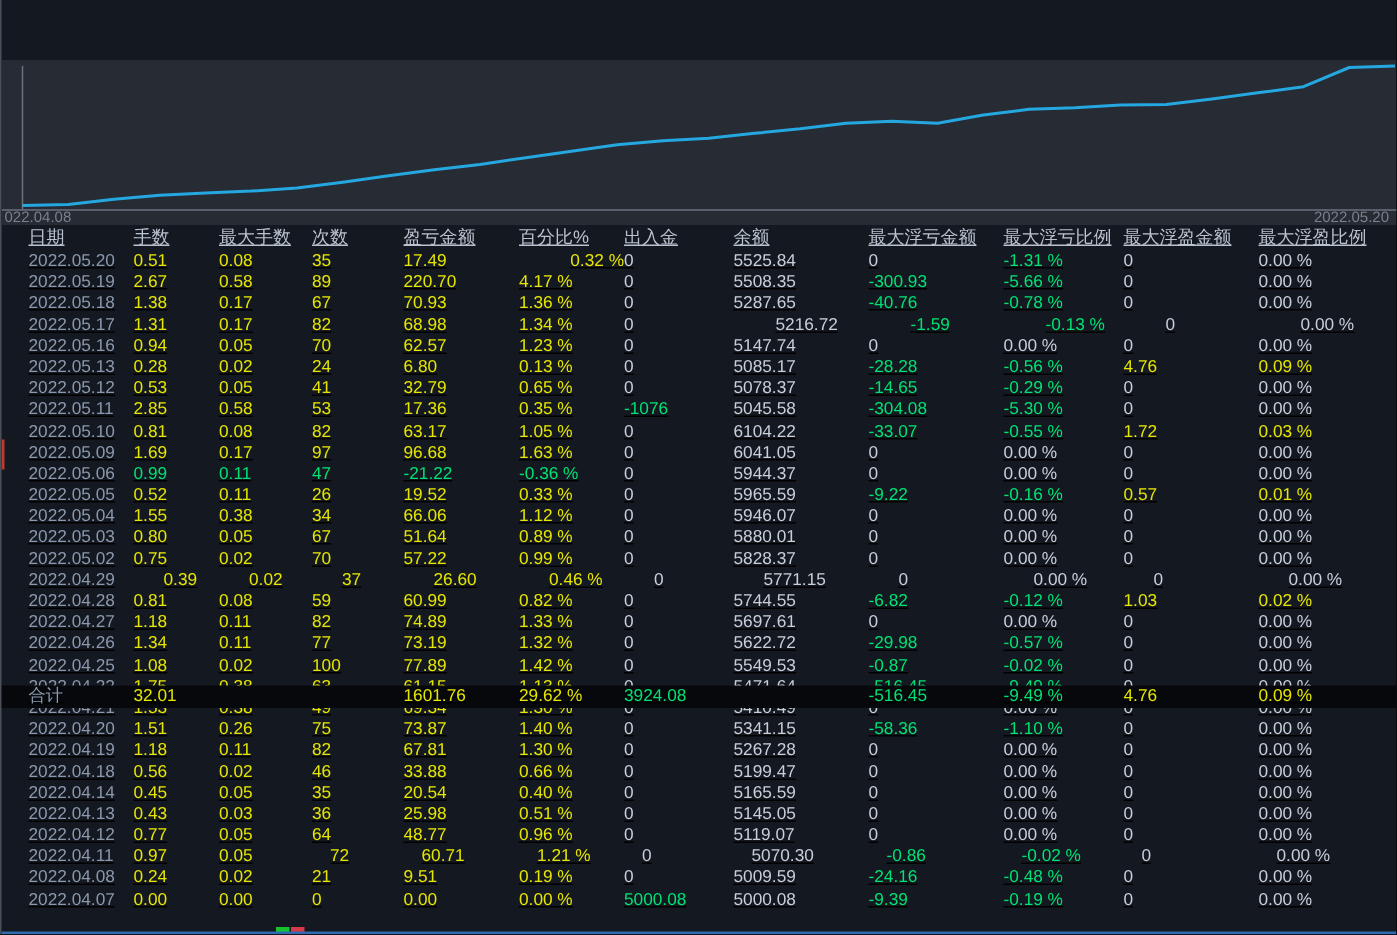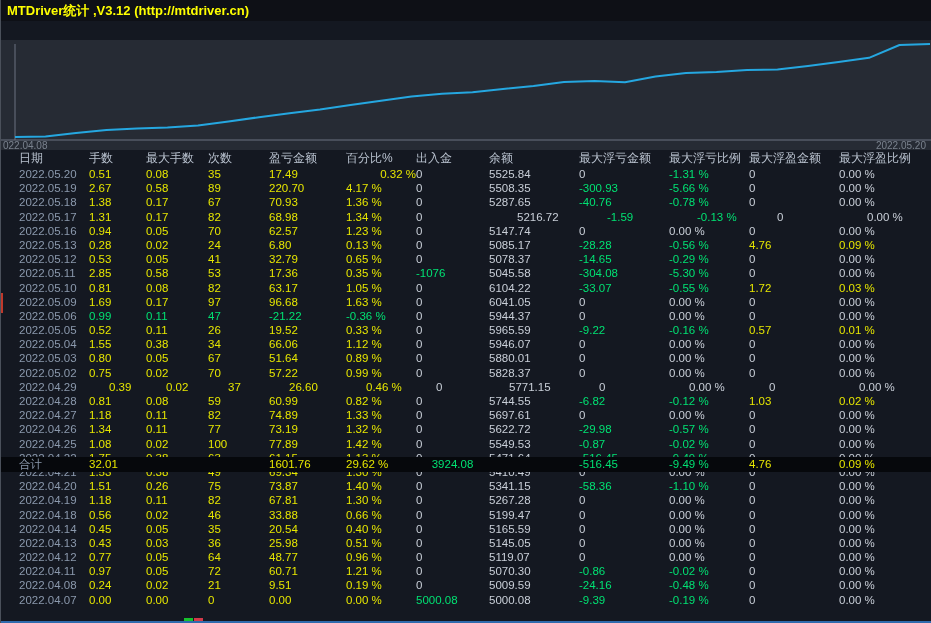--- a/index.html
+++ b/index.html
@@ -21,21 +21,21 @@
   .menu-item.selected{border:1px solid #8a94a4;background:#262c3a;color:#c7d0dd;padding:0 2px;line-height:15px;}
   .menu-item.path{margin-left:58px;}
   .chart{
     position:absolute;left:0;top:40px;width:931px;height:110px;background:#262b34;
   }
   .chart svg{position:absolute;left:0;top:0;}
   .axis-label{position:absolute;font-size:10px;color:#7a828e;bottom:-1px;}
   .axis-label.left{left:2px;}
   .axis-label.right{right:6px;}
   .table{position:absolute;left:0;top:150px;width:931px;}
-  .trow{display:flex;height:14.19px;line-height:14.19px;font-size:11.5px;white-space:nowrap;}
+  .trow{display:flex;height:14.19px;line-height:14.19px;font-size:11.5px;white-space:nowrap;text-decoration:underline;}
   .thead{height:17px;line-height:17px;color:#b9c2cf;font-size:12px;}
   .cell{overflow:visible;flex:none;box-sizing:border-box;}
   .cell.date{padding-left:18px;}
   .c-date{color:#8b99ad;}
   .c-yellow{color:#e6e600;}
   .c-green{color:#00e273;}
   .c-light{color:#c9cfd8;}
   .total-row{position:absolute;left:0;top:457px;width:931px;height:15px;line-height:15px;background:#06080c;}
   .total-row .trow{height:15px;line-height:15px;}
   .watermark{
@@ -46,23 +46,20 @@
   .ind{position:absolute;bottom:1px;width:9px;height:4px;}
   .ind.green{left:183px;background:#17c22d;}
   .ind.red{left:193px;background:#d43a4a;}
   .left-tick{position:absolute;left:0;top:293px;width:2px;height:20px;background:#c0392b;}
 </style>
 </head>
 <body>
 
 <div class="window">
 
-  <div class="titlebar">
-    <span>MTDriver统计 ,V3.12 (http://mtdriver.cn)</span>
-  </div>
 
 
   <div class="chart">
     <svg id="chart-svg" width="931" height="110" viewBox="0 0 931 110">
       <line x1="14" y1="4" x2="14" y2="100" stroke="#6a7280" stroke-width="1"></line>
       <line x1="0" y1="100" x2="931" y2="100" stroke="#6a7280" stroke-width="1"></line>
       <polyline id="equity-line" fill="none" stroke-width="2" stroke-linejoin="round" points="14.0,97.0 44.5,96.4 75.0,92.9 105.5,90.1 136.0,88.6 166.5,87.4 197.0,85.4 227.5,81.5 258.0,77.2 288.5,73.2 319.0,69.6 349.5,65.1 380.0,60.8 410.5,56.5 441.0,53.8 471.5,52.2 502.0,48.9 532.5,45.9 563.0,42.1 593.5,40.9 624.0,42.2 654.5,36.6 685.0,32.9 715.5,31.9 746.0,30.0 776.5,29.6 807.0,26.0 837.5,21.9 868.0,17.8 898.5,5.0 929.0,4.0" stroke="#25a7e0"></polyline>
     </svg>
     <span class="axis-label left">022.04.08</span>
     <span class="axis-label right">2022.05.20</span>
@@ -473,21 +470,21 @@
           <span class="cell c-light" style="width: 90px;">5119.07</span>
           <span class="cell c-light" style="width: 90px;">0</span>
           <span class="cell c-light" style="width: 80px;">0.00 %</span>
           <span class="cell c-light" style="width: 90px;">0</span>
           <span class="cell c-light" style="width: 93px;">0.00 %</span>
         </div>
         <div class="trow">
           <span class="cell c-date date" style="width: 88px;">2022.04.11</span>
           <span class="cell c-yellow" style="width: 57px;">0.97</span>
           <span class="cell c-yellow" style="width: 62px;">0.05</span>
-          <span class="cell c-yellow" style="width: 61px;">72</span>
+          <span class="cell c-yellow" style="width: 61px; margin-left: 12px;">72</span>
           <span class="cell c-yellow" style="width: 77px;">60.71</span>
           <span class="cell c-yellow" style="width: 70px;">1.21 %</span>
           <span class="cell c-light" style="width: 73px;">0</span>
           <span class="cell c-light" style="width: 90px;">5070.30</span>
           <span class="cell c-green" style="width: 90px;">-0.86</span>
           <span class="cell c-green" style="width: 80px;">-0.02 %</span>
           <span class="cell c-light" style="width: 90px;">0</span>
           <span class="cell c-light" style="width: 93px;">0.00 %</span>
         </div>
         <div class="trow">
@@ -522,21 +519,21 @@
   </div>
 
   <div class="total-row">
     <div class="trow" id="total-row">
         <span class="cell c-date date" style="width: 88px;">合计</span>
         <span class="cell c-yellow" style="width: 57px;">32.01</span>
         <span class="cell " style="width: 62px;"></span>
         <span class="cell " style="width: 61px;"></span>
         <span class="cell c-yellow" style="width: 77px;">1601.76</span>
         <span class="cell c-yellow" style="width: 70px;">29.62 %</span>
-        <span class="cell c-green" style="width: 73px; text-align: center;">3924.08</span>
+        <span class="cell c-green" style="width: 73px;">3924.08</span>
         <span class="cell " style="width: 90px;"></span>
         <span class="cell c-green" style="width: 90px;">-516.45</span>
         <span class="cell c-green" style="width: 80px;">-9.49 %</span>
         <span class="cell c-yellow" style="width: 90px;">4.76</span>
         <span class="cell c-yellow" style="width: 93px;">0.09 %</span>
       </div>
   </div>
 
   <div class="ind green"></div>
   <div class="ind red"></div>

